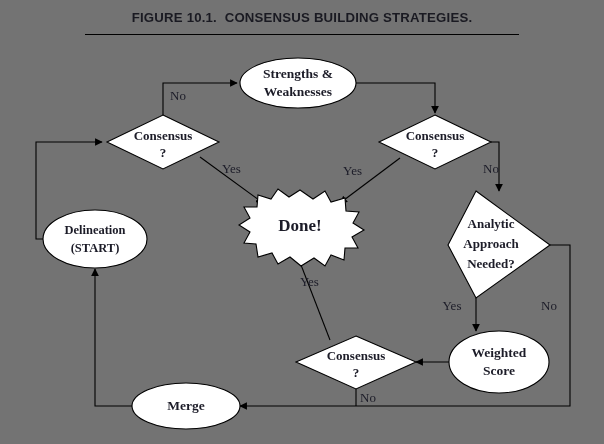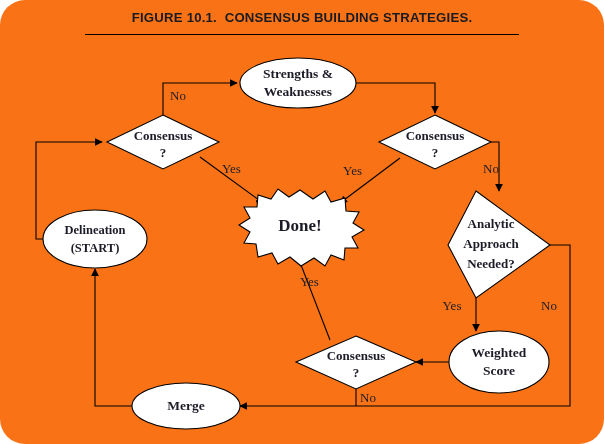--- a/index.html
+++ b/index.html
@@ -4,24 +4,23 @@
 <style>
   html, body {
     margin: 0;
     padding: 0;
     background: #ffffff;
   }
   #page {
     position: relative;
     width: 604px;
     height: 444px;
-    background: #f97316;
+    background: #737373;
     font-family: "Liberation Serif", "DejaVu Serif", serif;
     overflow: hidden;
-    border-radius: 25px;
   }
   #figure-title {
     position: absolute;
     left: 0;
     top: 10px;
     width: 604px;
     text-align: center;
     font-family: "Liberation Sans", "DejaVu Sans", sans-serif;
     font-weight: bold;
     font-size: 13.2px;

